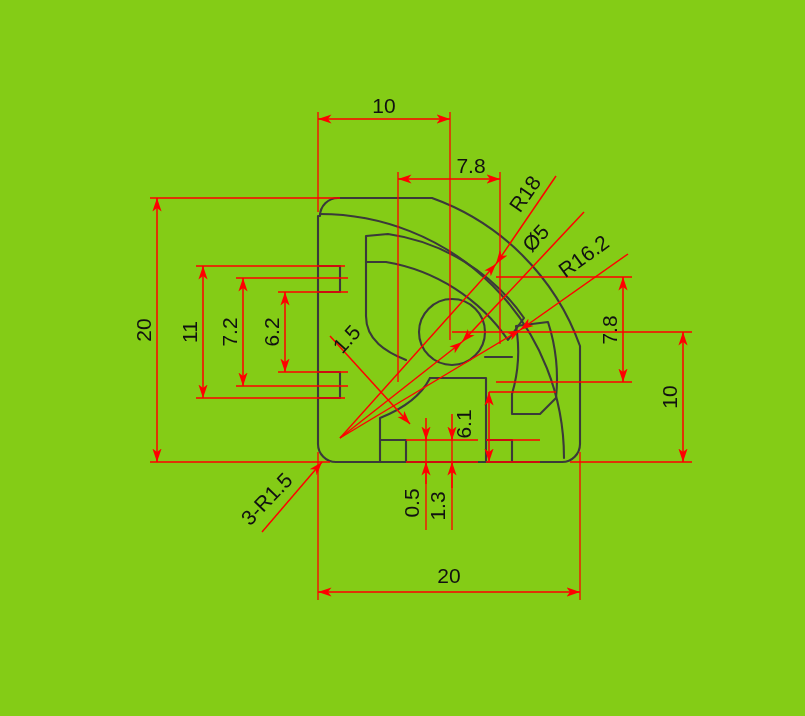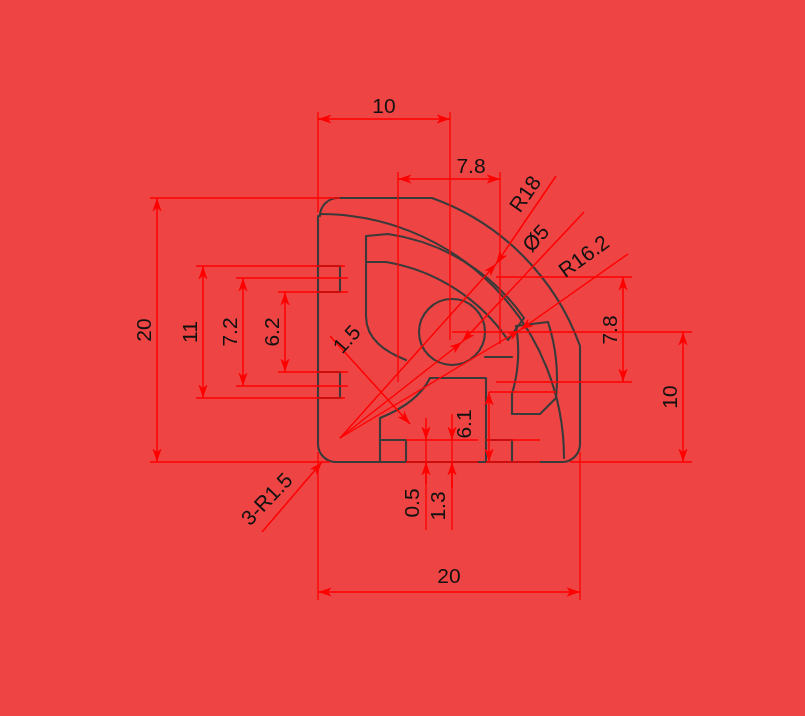--- a/index.html
+++ b/index.html
@@ -1,18 +1,18 @@
 <!DOCTYPE html>
 <html><head>
 <meta charset="utf-8">
 <style>
   html,body{margin:0;padding:0;background:#ffffff;}
   body{width:805px;height:716px;overflow:hidden;
        font-family:"Liberation Sans", sans-serif;}
-  #stage{position:relative;width:805px;height:716px;background:#ef4444;}
+  #stage{position:relative;width:805px;height:716px;background:#84cc16;}
   #stage svg{position:absolute;left:0;top:0;}
   .dimtext{font-family:"Liberation Sans", sans-serif;font-size:21px;fill:#111111;}
 </style>
 </head>
 <body>
 
 <div id="stage">
 
   <svg width="805" height="716" viewBox="0 0 805 716">
 

